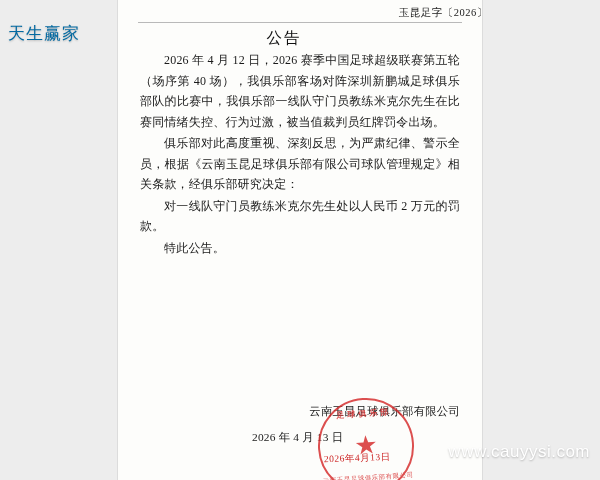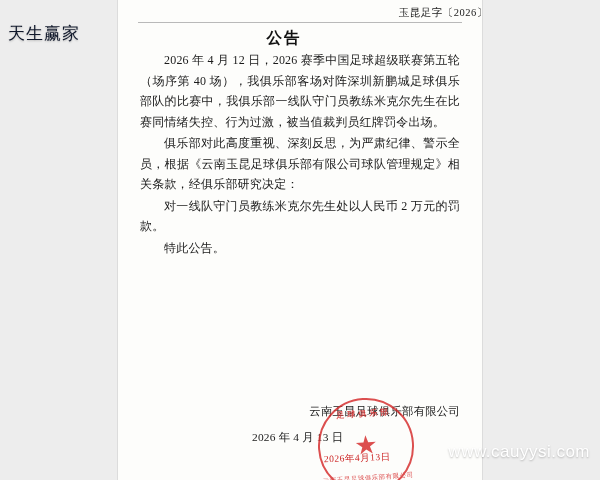--- a/index.html
+++ b/index.html
@@ -67,21 +67,21 @@
     background: #b9b9b9;
   }
 
   #doc-title {
     position: absolute;
     top: 28px;
     left: 0;
     width: 332px;
     text-align: center;
     font-size: 15.5px;
-    font-weight: bold;
+    font-weight: normal;
     color: #111;
     letter-spacing: 2px;
   }
 
   #body-text {
     position: absolute;
     top: 50px;
     left: 22px;
     width: 320px;
   }
@@ -174,21 +174,21 @@
     letter-spacing: 0.5px;
     transform: rotate(-2deg);
   }
 
   
   #wm-topleft {
     position: absolute;
     left: 8px;
     top: 22px;
     font-size: 17px;
-    color: #0f172a;
+    color: #0369a1;
     font-family: "Liberation Sans", sans-serif;
     letter-spacing: 1px;
     text-shadow: 0 1px 2px rgba(0,0,0,0.22);
   }
   #wm-bottomright {
     position: absolute;
     right: 10px;
     bottom: 18px;
     font-size: 17px;
     color: #ffffff;

